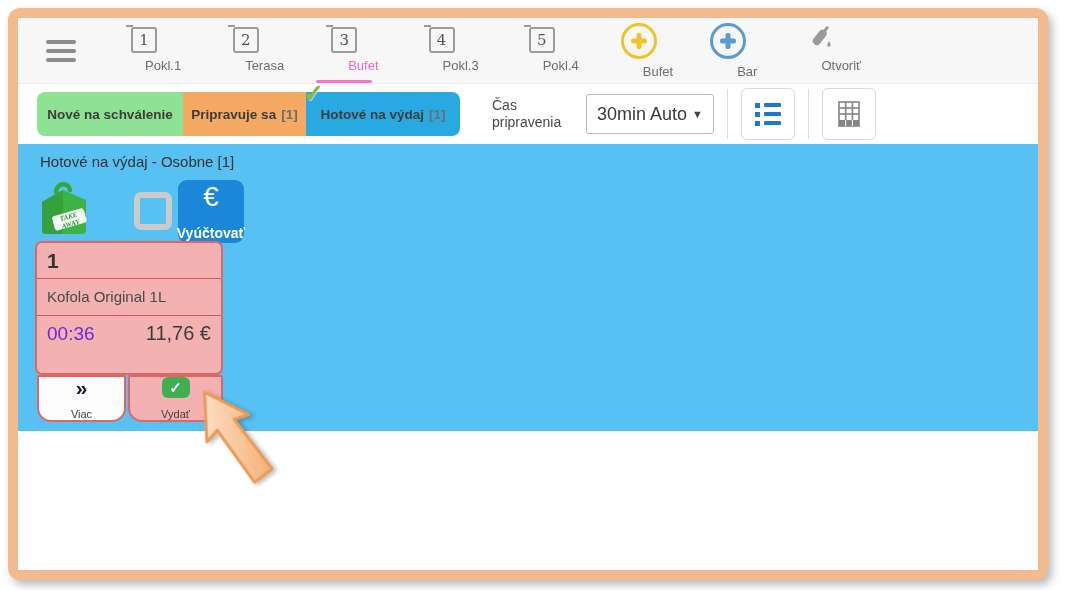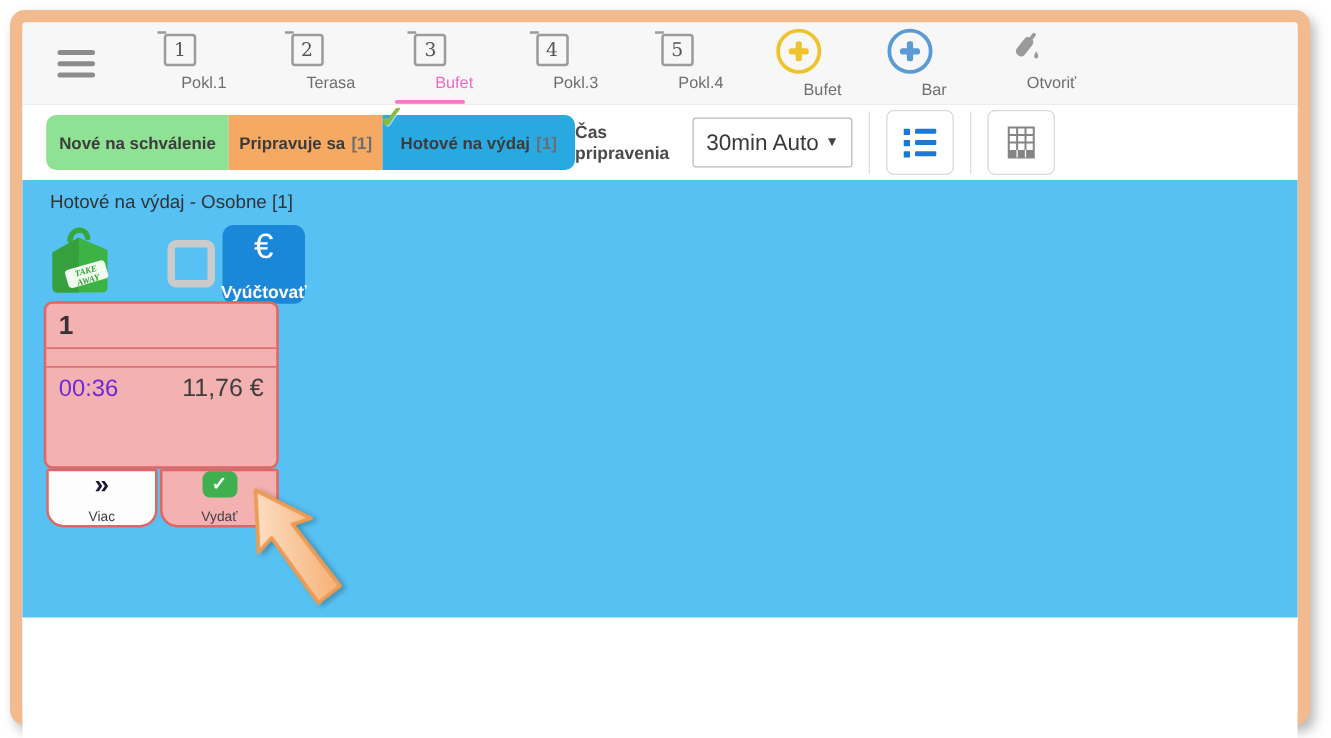--- a/index.html
+++ b/index.html
@@ -34,35 +34,35 @@
   .toolbar{height:60px;background:#fff;display:flex;align-items:center;padding-left:19px;}
   .filter-group{display:flex;height:44px;}
   .filter{position:relative;display:flex;align-items:center;justify-content:center;
     font-size:13.5px;font-weight:bold;color:#3c3c3c;cursor:pointer;}
   .filter .count{margin-left:5px;color:#6d6d6d;}
   .f-green{width:146px;background:#8fe193;border-radius:8px 0 0 8px;}
   .f-orange{width:123px;background:#f6a963;}
   .f-blue{width:154px;background:#29a9e1;border-radius:0 8px 8px 0;}
   .filter-check{position:absolute;top:-13px;left:-3px;font-size:25px;font-weight:bold;color:#86bb3f;
     text-shadow:1px 1px 0 rgba(255,255,255,.5);}
-  .prep-label{width:92px;font-size:14px;font-weight:bold;color:#4a4a4a;line-height:1.25;}
+  .prep-label{margin-left:32px;width:92px;font-size:14px;font-weight:normal;color:#4a4a4a;line-height:1.25;}
   .prep-select{width:128px;height:40px;border:1px solid #b9b9b9;border-radius:3px;background:#fff;
     display:flex;align-items:center;justify-content:space-between;padding:0 10px;margin-left:2px;
     font-size:18px;color:#3a3a3a;cursor:pointer;box-sizing:border-box;}
   .caret{font-size:11px;color:#444;}
   .v-divider{width:1px;height:50px;background:#ddd;margin:0 13px;}
   .icon-btn{width:52px;height:50px;border:1px solid #d9d9d9;border-radius:6px;background:#fff;
     display:flex;align-items:center;justify-content:center;cursor:pointer;}
   .list-icon{display:flex;flex-direction:column;gap:4px;}
   .list-row{display:flex;align-items:center;gap:4px;}
   .list-row i{width:5px;height:5px;background:#1d78d4;display:block;}
   .list-row b{width:17px;height:4px;background:#1d78d4;border-radius:1px;display:block;}
 
   
-  .panel{position:relative;height:350px;background:#57c1f3;}
+  .panel{position:relative;height:287px;background:#57c1f3;}
   .panel-header{position:absolute;left:22px;top:9px;font-size:15px;color:#333;}
   .takeaway{position:absolute;left:18px;top:34px;cursor:pointer;}
   .checkbox{position:absolute;left:116px;top:48px;width:26px;height:26px;border:6px solid #cbcbcb;
     border-radius:7px;background:transparent;cursor:pointer;}
   .billing-btn{position:absolute;left:160px;top:36px;width:66px;height:63px;background:#1b87d9;
     border-radius:9px;color:#fff;display:flex;flex-direction:column;align-items:center;
     justify-content:center;cursor:pointer;}
   .euro{font-size:28px;line-height:1;font-weight:normal;}
   .billing-label{font-size:14px;font-weight:bold;margin-top:14px;}
 
@@ -213,20 +213,21 @@
 
       <div class="billing-btn">
         <div class="euro">€</div>
         <div class="billing-label">Vyúčtovať</div>
       </div>
 
       <div class="order-card">
         <div class="card-number">1</div>
         <div class="card-divider"></div>
         <div class="card-items">
+          <div>Kofola Original 1L</div>
         </div>
         <div class="card-divider"></div>
         <div class="card-footer">
           <span class="card-time">00:36</span>
           <span class="card-price">11,76 €</span>
         </div>
       </div>
 
       <div class="card-btn btn-more">
         <div class="more-symbol">»</div>

